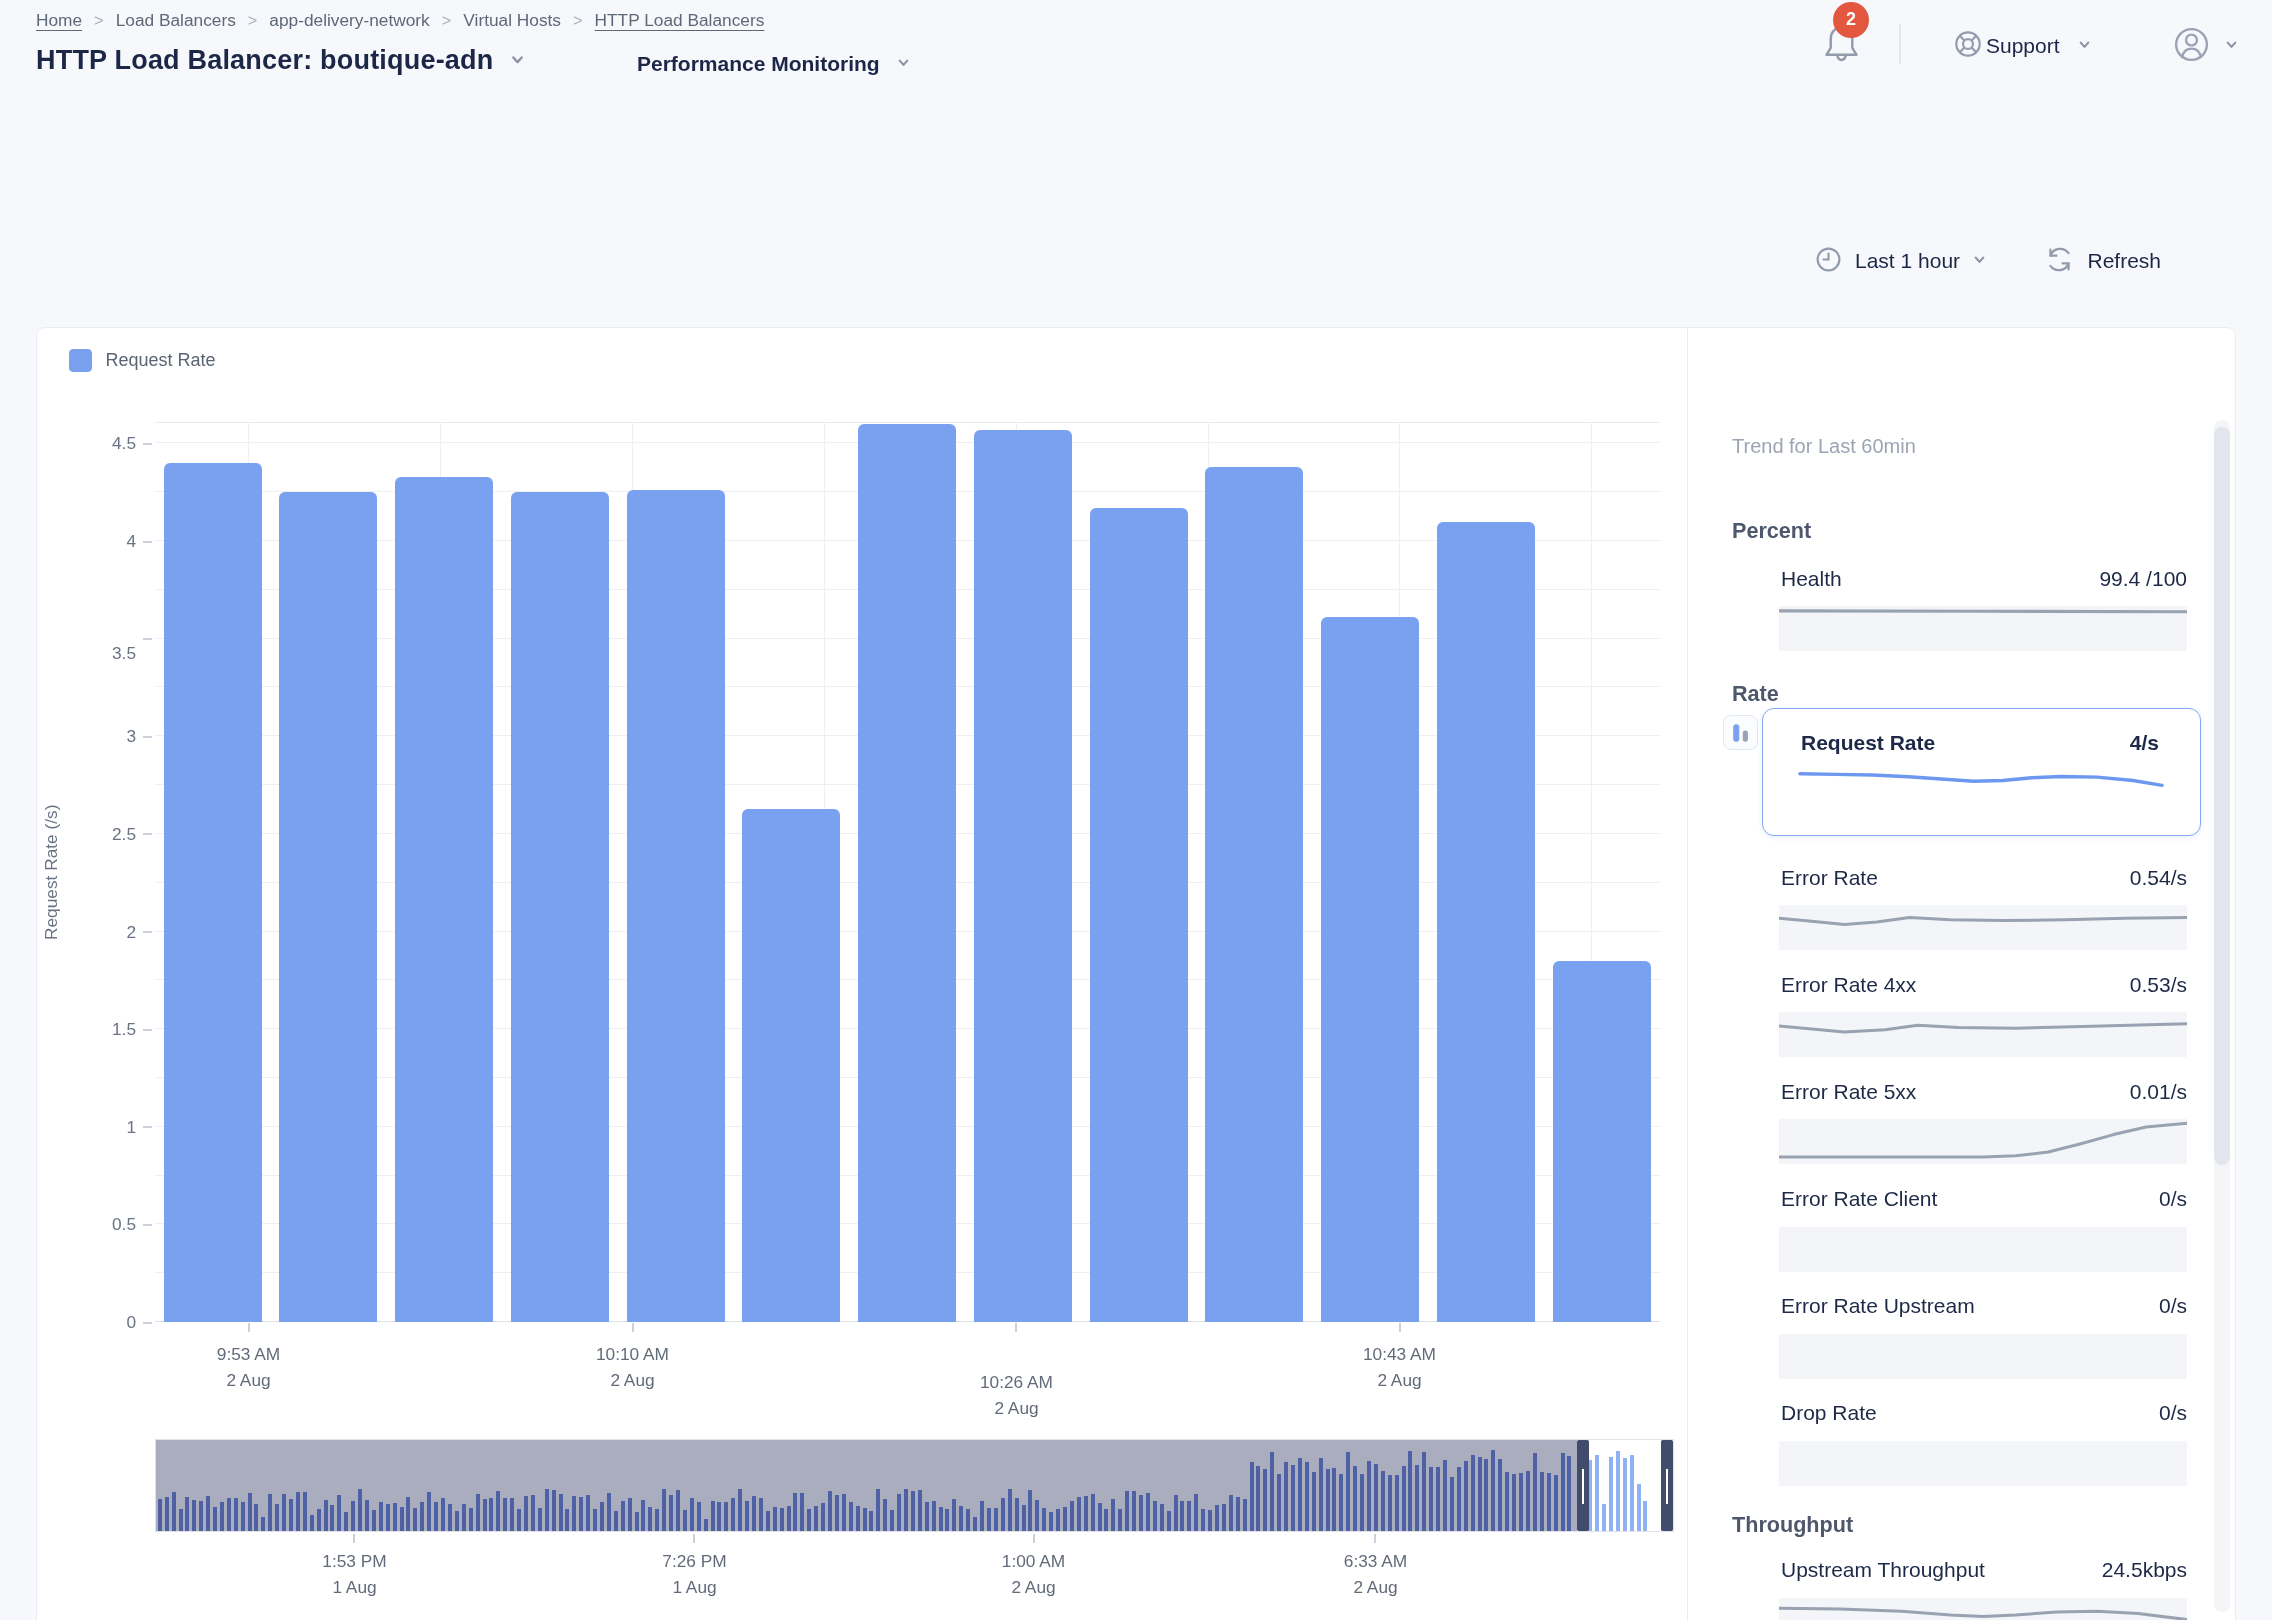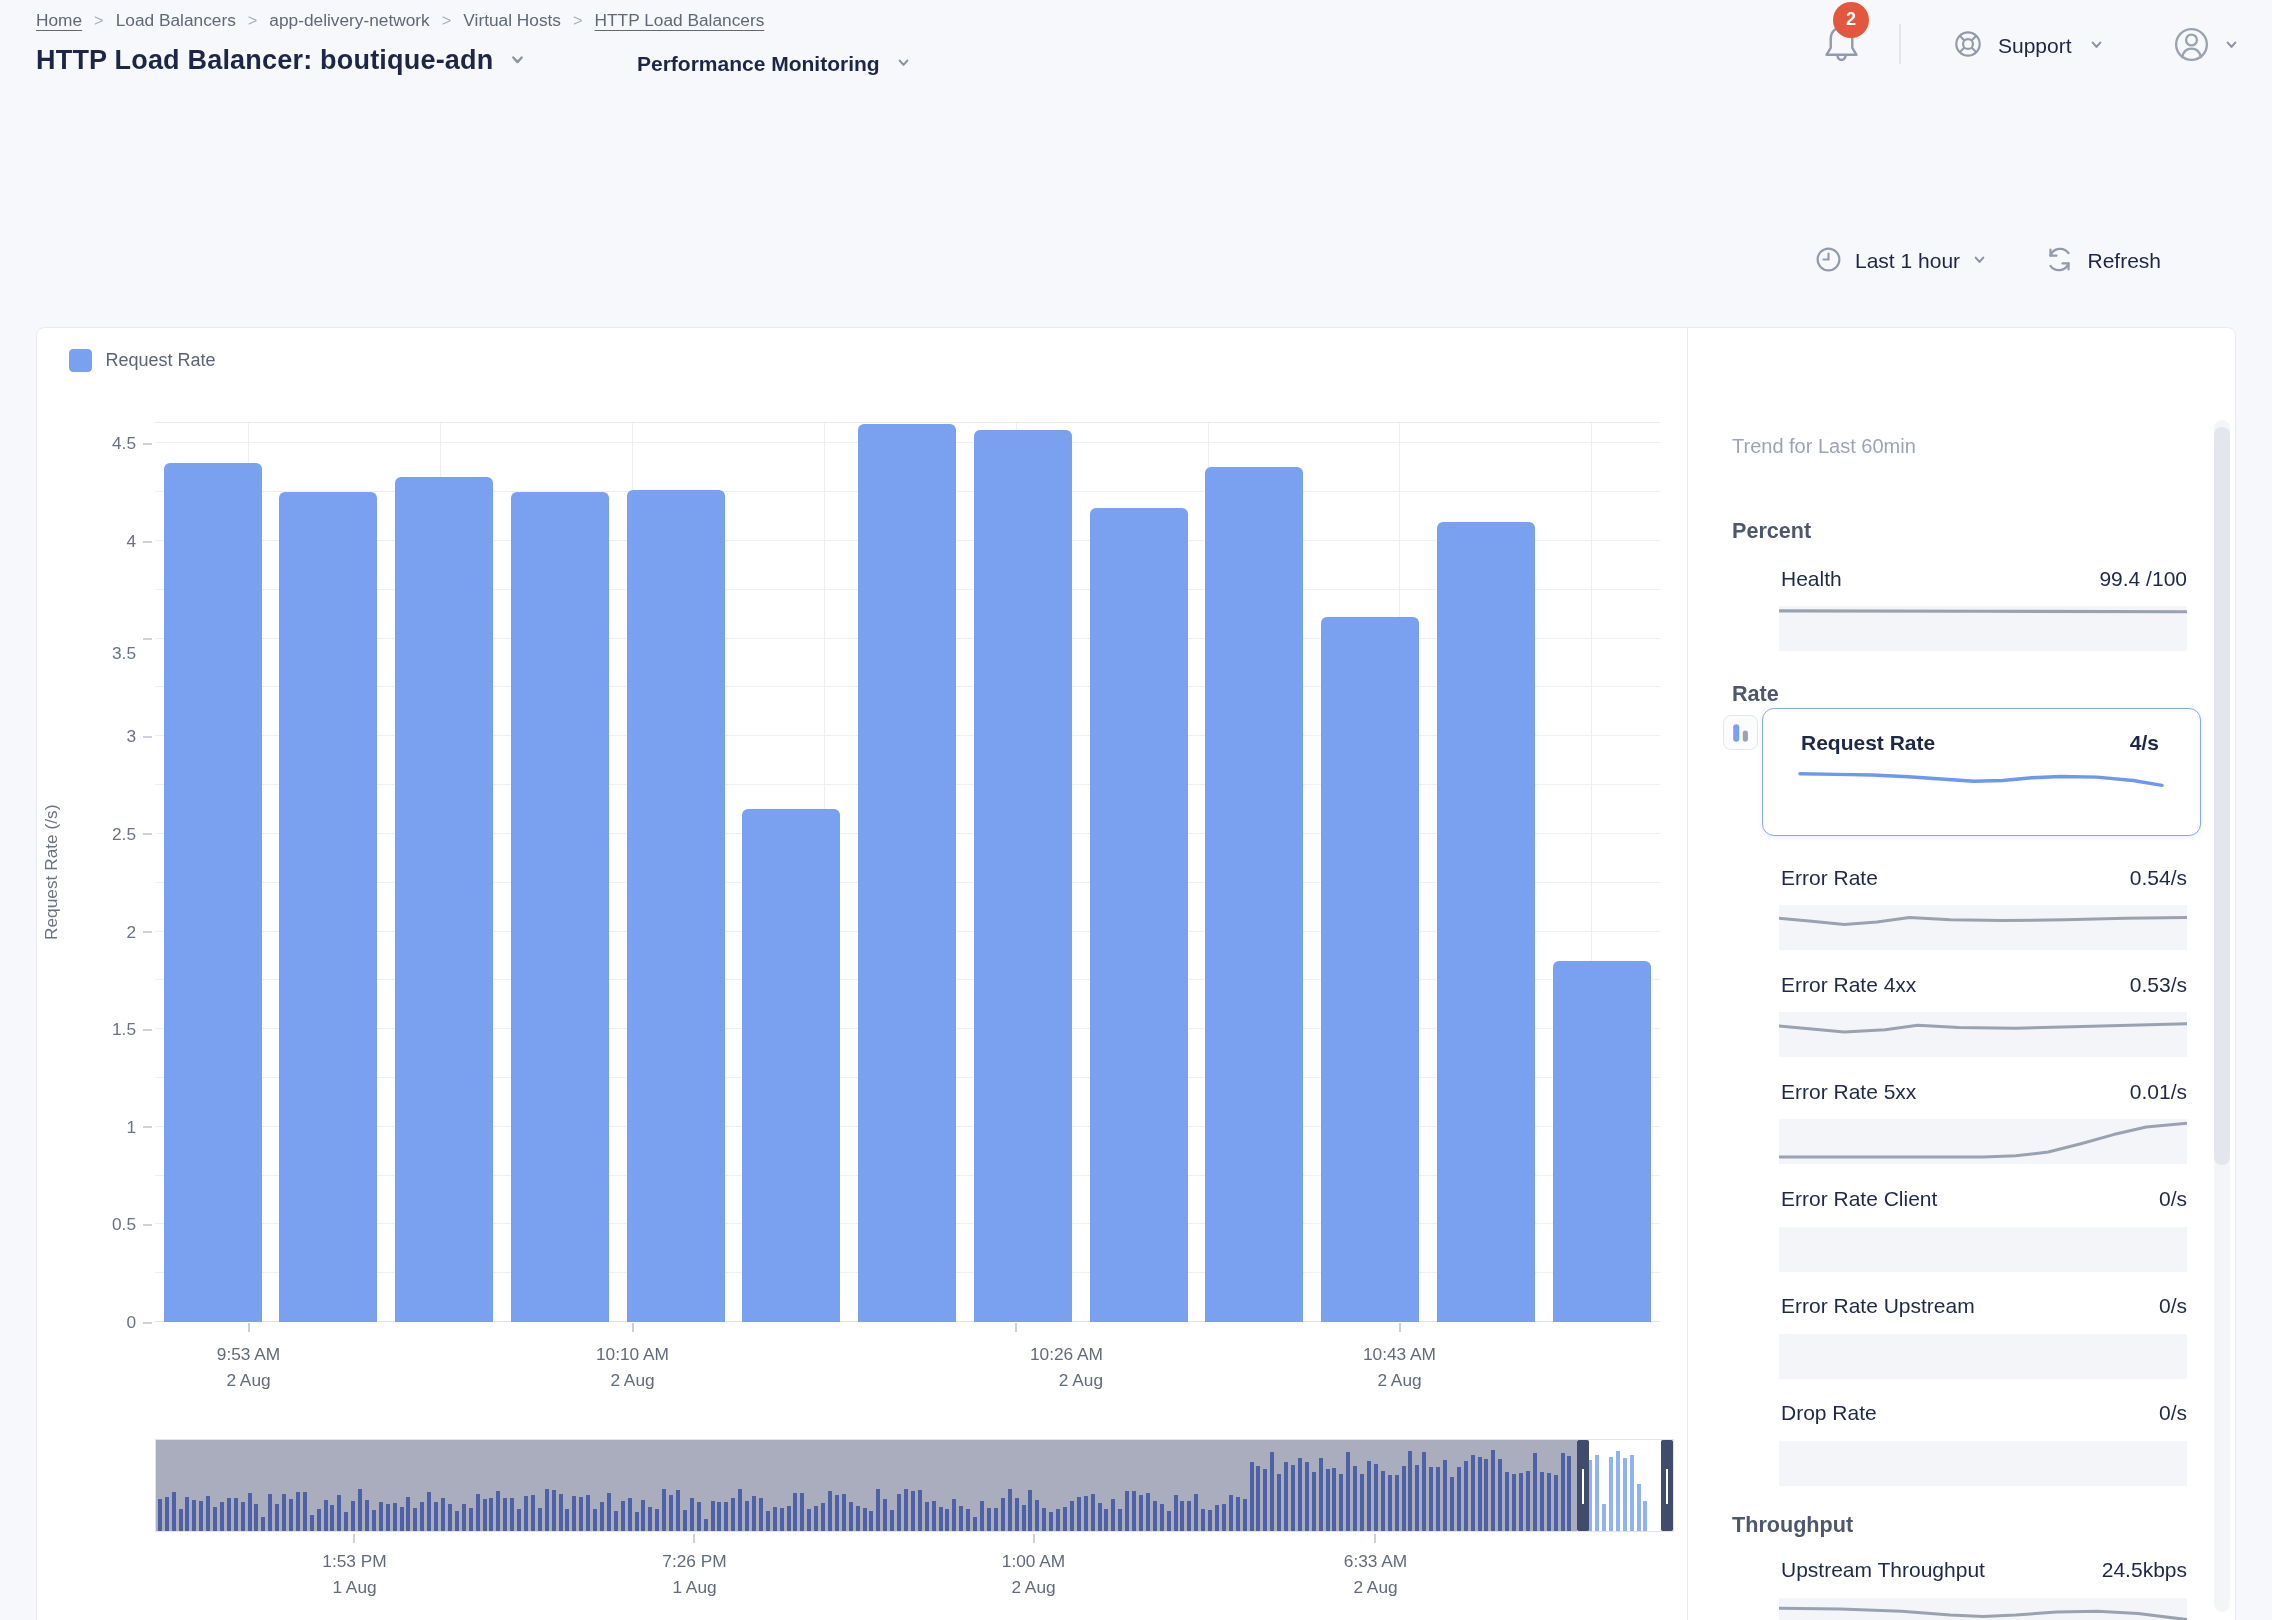--- a/index.html
+++ b/index.html
@@ -16,21 +16,21 @@
   .page-title { font-size:27px; font-weight:600; color:#1C2748; letter-spacing:0.2px; }
   .chev { display:inline-block; }
   .title-chev { margin-left:14px; }
   .view-sel { position:absolute; left:637px; top:52px; display:flex; align-items:center; }
   .view-sel .lbl { font-size:21px; font-weight:600; color:#1C2748; }
   .view-sel .chev { margin-left:14px; }
   .bell-wrap { position:absolute; left:1819px; top:21px; width:45px; height:47px; cursor:pointer; }
   .badge { position:absolute; left:1833px; top:1.7px; width:36px; height:36px; border-radius:50%; background:#E2573E; color:#fff; font-size:18px; font-weight:700; display:flex; align-items:center; justify-content:center; }
   .icon-divider { position:absolute; left:1899px; top:24px; width:1.7px; height:40px; background:#E3E5EB; }
   .support-group { position:absolute; left:1950px; top:26px; display:flex; align-items:center; cursor:pointer; }
-  .support-group .lbl { font-size:21px; color:#1C2748; font-weight:500; margin-left:12px; }
+  .support-group .lbl { font-size:21px; color:#1C2748; font-weight:500; margin-left:0; }
   .support-group .chev { margin-left:15.5px; }
   .avatar-group { position:absolute; left:2168px; top:21px; display:flex; align-items:center; cursor:pointer; }
   .avatar-group .chev { margin-left:7px; }
 
   
   .tabs { position:absolute; left:38px; top:145px; display:flex; gap:76px; }
   .tab { position:relative; font-size:20px; color:#626B7A; font-weight:500; cursor:pointer; padding-bottom:22.5px; }
   .tab.active { color:#4355E8; font-weight:700; }
   .tab.active::after { content:""; position:absolute; left:0; right:0; bottom:0; height:4.3px; border-radius:2.6px; background:#4355E8; }
 
@@ -262,21 +262,21 @@
       <div class="xlabel" style="left: 162px; top: 1341px;">
         <div>9:53 AM</div>
         <div>2 Aug</div>
       </div>
       <div class="xtick-dash" style="left: 632px; top: 1323px;"></div>
       <div class="xlabel" style="left: 546px; top: 1341px;">
         <div>10:10 AM</div>
         <div>2 Aug</div>
       </div>
       <div class="xtick-dash" style="left: 1015px; top: 1323px;"></div>
-      <div class="xlabel" style="left: 930px; top: 1341px; text-align: right;">
+      <div class="xlabel" style="left: 930px; top: 1369px;">
         <div>10:26 AM</div>
         <div>2 Aug</div>
       </div>
       <div class="xtick-dash" style="left: 1399px; top: 1323px;"></div>
       <div class="xlabel" style="left: 1313px; top: 1341px;">
         <div>10:43 AM</div>
         <div>2 Aug</div>
       </div>
     </div>
 

